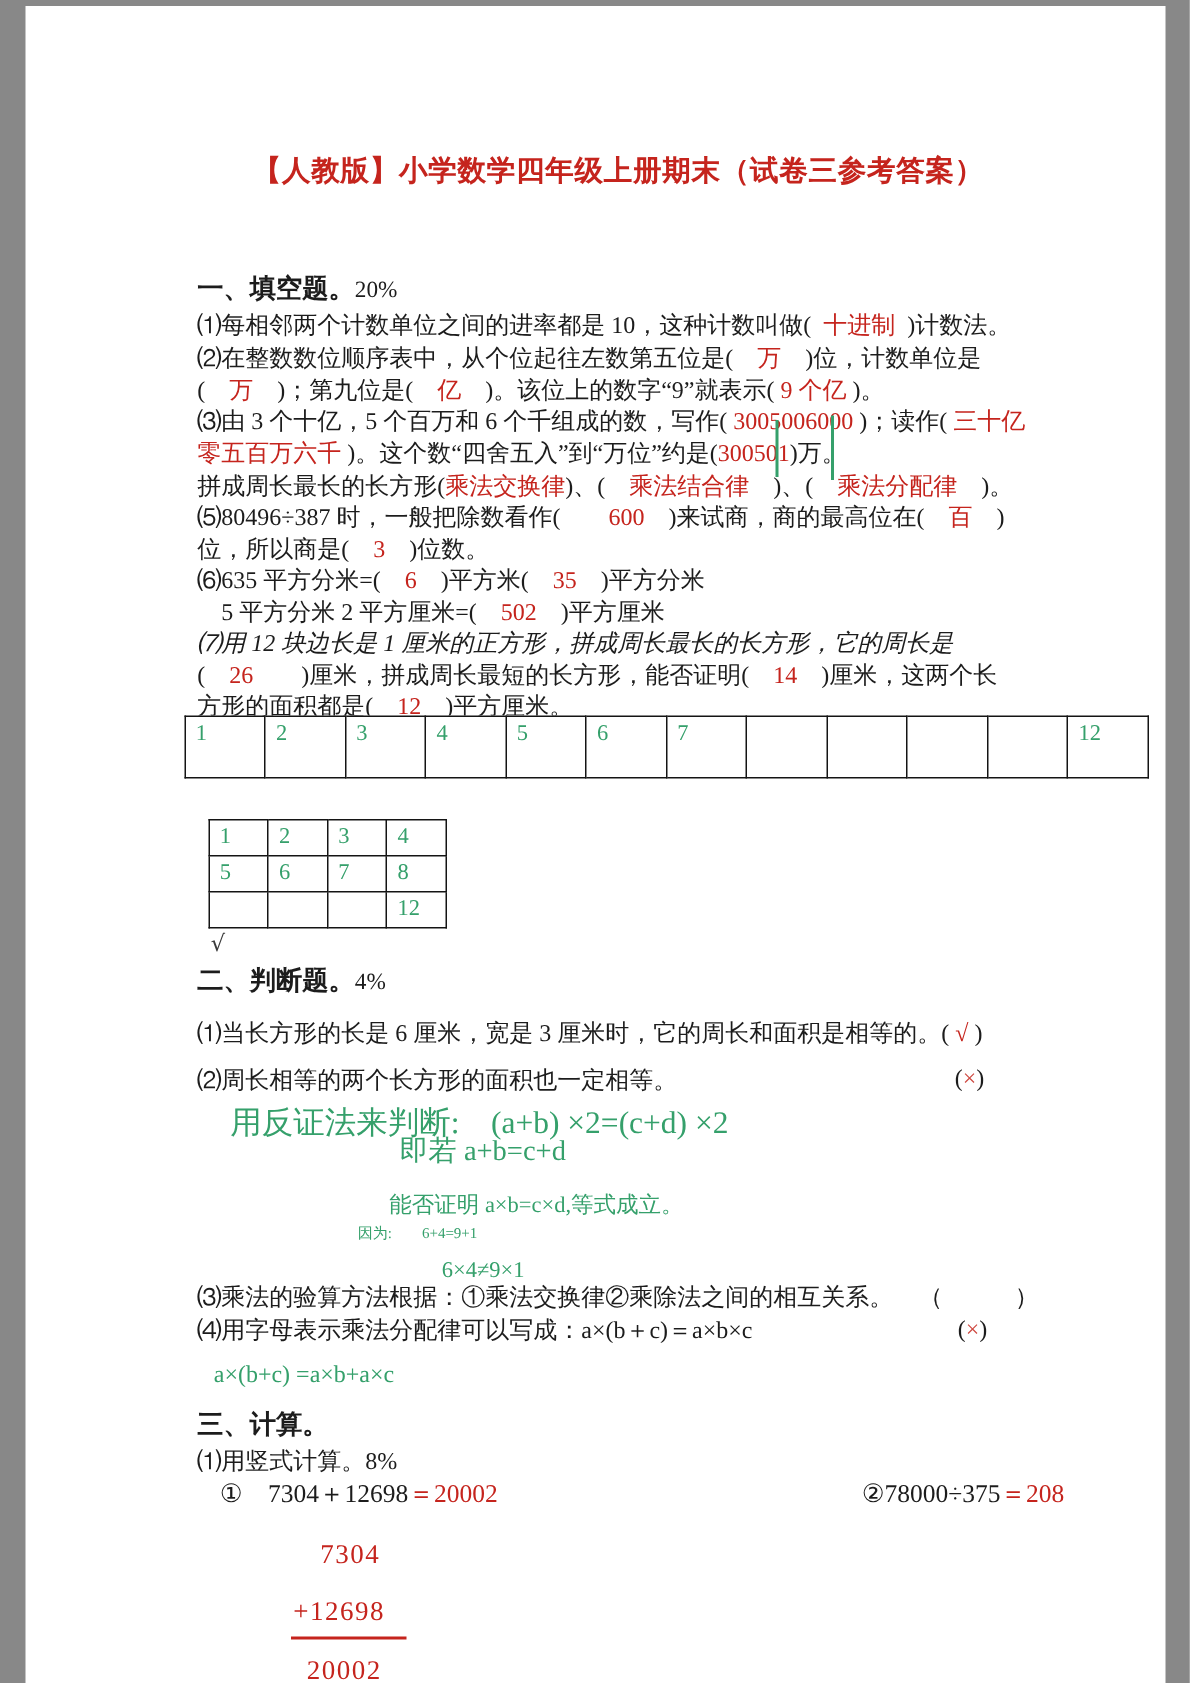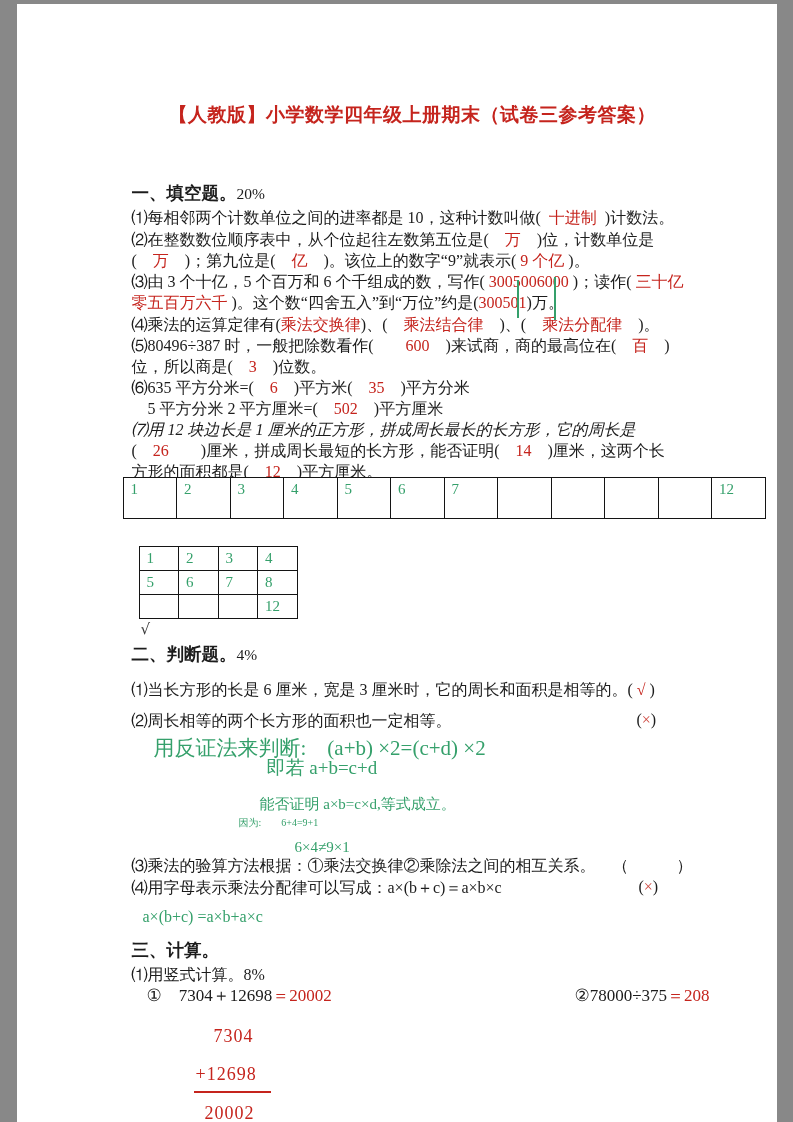--- a/index.html
+++ b/index.html
@@ -35,21 +35,21 @@
 <div id="page">
 
   <div class="line title" style="left:152px;top:100px;">【人教版】小学数学四年级上册期末（试卷三参考答案）</div>
 
   <div class="line" style="left:115px;top:179px;"><span class="hd">一、填空题。</span><span class="score">20%</span></div>
   <div class="line" style="left:115px;top:204px;text-align:right;"><span>⑴每相邻两个计数单位之间的进率都是 10，这种计数叫做(  </span><span class="red">十进制</span><span>  )计数法。</span></div>
   <div class="line" style="left:115px;top:226px;"><span>⑵在整数数位顺序表中，从个位起往左数第五位是(　</span><span class="red">万</span><span>　)位，计数单位是</span></div>
   <div class="line" style="left:115px;top:247px;"><span>(　</span><span class="red">万</span><span>　)；第九位是(　</span><span class="red">亿</span><span>　)。该位上的数字“9”就表示(</span><span class="red"> 9 个亿 </span><span>)。</span></div>
   <div class="line" style="left:115px;top:268px;"><span>⑶由 3 个十亿，5 个百万和 6 个千组成的数，写作(</span><span class="red"> 3005006000 </span><span>)；读作(</span><span class="red"> 三十亿</span></div>
   <div class="line" style="left:115px;top:289px;"><span class="red">零五百万六千</span><span> )。这个数“四舍五入”到“万位”约是(</span><span class="red">300501</span><span>)万。</span></div>
-  <div class="line" style="left:115px;top:311px;"><span>⑷乘法的运算定律有(</span><span class="red">乘法交换律</span><span>)、(　</span><span class="red">乘法结合律</span><span>　)、(　</span><span class="red">乘法分配律</span><span>　)。</span></div>
+  <div class="line" style="left:115px;top:311px;"><span>拼成周长最长的长方形(</span><span class="red">乘法交换律</span><span>)、(　</span><span class="red">乘法结合律</span><span>　)、(　</span><span class="red">乘法分配律</span><span>　)。</span></div>
   <div class="line" style="left:115px;top:332px;"><span>⑸80496÷387 时，一般把除数看作(　　</span><span class="red">600</span><span>　)来试商，商的最高位在(　</span><span class="red">百</span><span>　)</span></div>
   <div class="line" style="left:115px;top:353px;"><span>位，所以商是(　</span><span class="red">3</span><span>　)位数。</span></div>
   <div class="line" style="left:115px;top:374px;"><span>⑹635 平方分米=(　</span><span class="red">6</span><span>　)平方米(　</span><span class="red">35</span><span>　)平方分米</span></div>
   <div class="line" style="left:115px;top:395px;"><span>　5 平方分米 2 平方厘米=(　</span><span class="red">502</span><span>　)平方厘米</span></div>
   <div class="line" style="left:115px;top:416px;font-style:italic;"><span>⑺用 12 块边长是 1 厘米的正方形，拼成周长最长的长方形，它的周长是</span></div>
   <div class="line" style="left:115px;top:437px;"><span>(　</span><span class="red">26</span><span>　　)厘米，拼成周长最短的长方形，能否证明(　</span><span class="red">14</span><span>　)厘米，这两个长</span></div>
   <div class="line" style="left:115px;top:458px;"><span>方形的面积都是(　</span><span class="red">12</span><span>　)平方厘米。</span></div>
 
   <div class="gline" style="left:500px;top:276px;height:38px;"></div>
   <div class="gline" style="left:537px;top:273px;height:43px;"></div>
@@ -92,21 +92,21 @@
       <td></td>
       <td></td>
       <td>12</td>
     </tr>
   </tbody>
     </table>
   <div class="line check" style="left:124px;top:618px;">√</div>
 
   <div class="line" style="left:115px;top:640px;"><span class="hd">二、判断题。</span><span class="score">4%</span></div>
   <div class="line" style="left:115px;top:676px;"><span>⑴当长方形的长是 6 厘米，宽是 3 厘米时，它的周长和面积是相等的。( </span><span class="red">√</span><span> )</span></div>
-  <div class="line" style="left:115px;top:707px;"><span>⑵周长相等的两个长方形的面积也一定相等。</span></div>
+  <div class="line" style="left:115px;top:707px;font-family:Liberation Mono, monospace;"><span>⑵周长相等的两个长方形的面积也一定相等。</span></div>
   <div class="line" style="left:620px;top:706px;"><span>(</span><span class="mark">×</span><span>)</span></div>
   <div class="line green" style="left:137px;top:731px;font-size:21px;">用反证法来判断:　(a+b) ×2=(c+d) ×2</div>
   <div class="line green" style="left:250px;top:752px;font-size:19px;">即若 a+b=c+d</div>
   <div class="line green" style="left:243px;top:791px;font-size:15px;">能否证明 a×b=c×d,等式成立。</div>
   <div class="line green" style="left:222px;top:813px;font-size:10px;">因为:　　6+4=9+1</div>
   <div class="line green" style="left:278px;top:834px;font-size:15px;">6×4≠9×1</div>
   <div class="line" style="left:115px;top:852px;">⑶乘法的验算方法根据：①乘法交换律②乘除法之间的相互关系。</div>
   <div class="line" style="left:596px;top:852px;">（　　　）</div>
   <div class="line" style="left:115px;top:874px;">⑷用字母表示乘法分配律可以写成：a×(b＋c)＝a×b×c</div>
   <div class="line" style="left:622px;top:873px;"><span>(</span><span class="mark">×</span><span>)</span></div>

